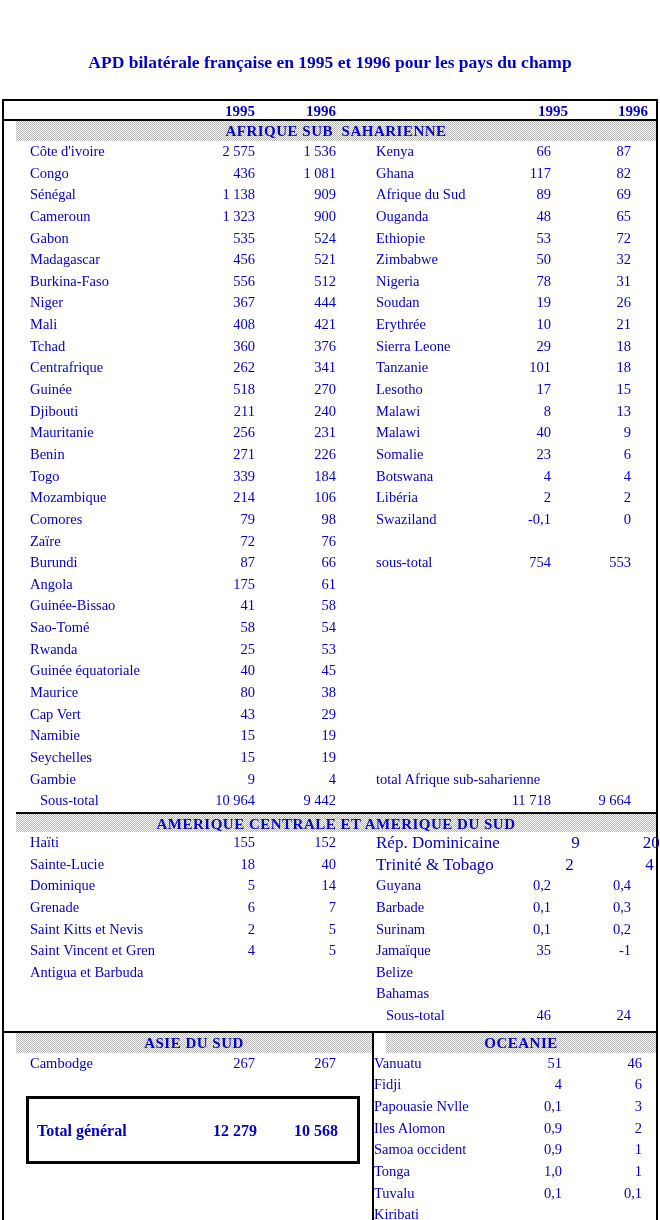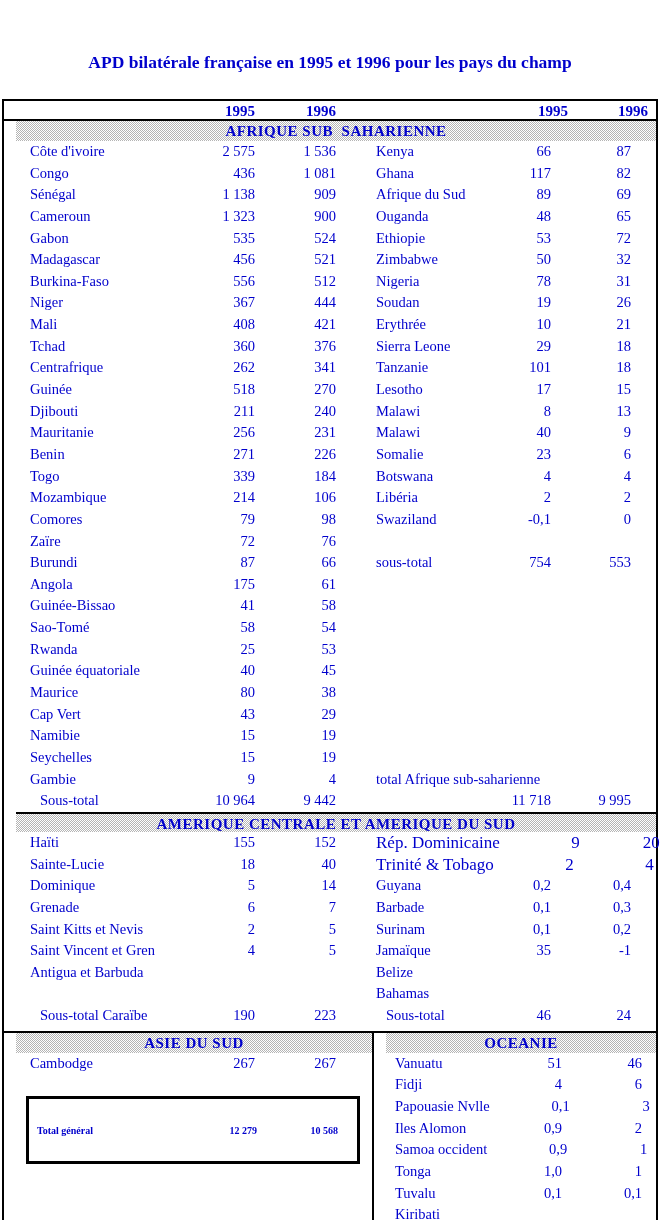--- a/index.html
+++ b/index.html
@@ -71,35 +71,35 @@
   .half-right .row.indent{padding-left:14px}
   .row.total-label .lbl{grid-column:1/4}
   .afrique-body{min-height:671px}
   .amerique-body{min-height:198px;padding-bottom:4px}
   
   .bottom{display:flex;min-height:217px}
   .bottom-left{width:370px;border-right:2px solid var(--border)}
   .bottom-right{width:282px}
   .bottom .half-left{width:368px}
   .bottom .half-right{width:282px}
-  .bottom-right .row{grid-template-columns:1fr 80px 80px;padding:0 14px 0 21px}
+  .bottom-right .row{grid-template-columns:1fr 80px 80px;padding:0 14px 0 0}
   .total-box{
     margin:22px 0 0 22px;
     width:334px;
     height:68px;
     border:3px solid var(--border);
     display:flex;
     align-items:center;
   }
   .total-box .row{
     width:100%;
     grid-template-columns:1fr 81px 81px;
     padding:0 19px 0 8px;
     font-weight:bold;
-    font-size:10px;
+    font-size:16px;
   }
   .section-divider{border-top:2px solid var(--border)}
 </style>
 </head>
 <body>
 
 <div class="page-title">APD bilatérale française en 1995 et 1996 pour les pays du champ</div>
 
 <div class="frame">
 
@@ -422,21 +422,21 @@
           <span class="val"></span>
         </div>
         <div class="row bold total-label">
           <span class="lbl">total Afrique sub-saharienne</span>
           <span class="val"></span>
           <span class="val"></span>
         </div>
         <div class="row bold">
           <span class="lbl"></span>
           <span class="val">11 718</span>
-          <span class="val">9 995</span>
+          <span class="val">9 664</span>
         </div>
       </div>
   </div>
 
   <div class="band section-divider">AMERIQUE CENTRALE ET AMERIQUE DU SUD</div>
   <div class="cols amerique-body">
     <div class="half-left">
         <div class="row">
           <span class="lbl">Haïti</span>
           <span class="val">155</span>
@@ -469,25 +469,20 @@
         </div>
         <div class="row">
           <span class="lbl">Antigua et Barbuda</span>
           <span class="val"></span>
           <span class="val"></span>
         </div>
         <div class="row blank">
           <span class="lbl"></span>
           <span class="val"></span>
           <span class="val"></span>
-        </div>
-        <div class="row bold indent">
-          <span class="lbl">Sous-total Caraïbe</span>
-          <span class="val">190</span>
-          <span class="val">223</span>
         </div>
       </div>
     <div class="half-right">
         <div class="row small">
           <span class="lbl">Rép. Dominicaine</span>
           <span class="val">9</span>
           <span class="val">20</span>
         </div>
         <div class="row small">
           <span class="lbl">Trinité &amp; Tobago</span>

